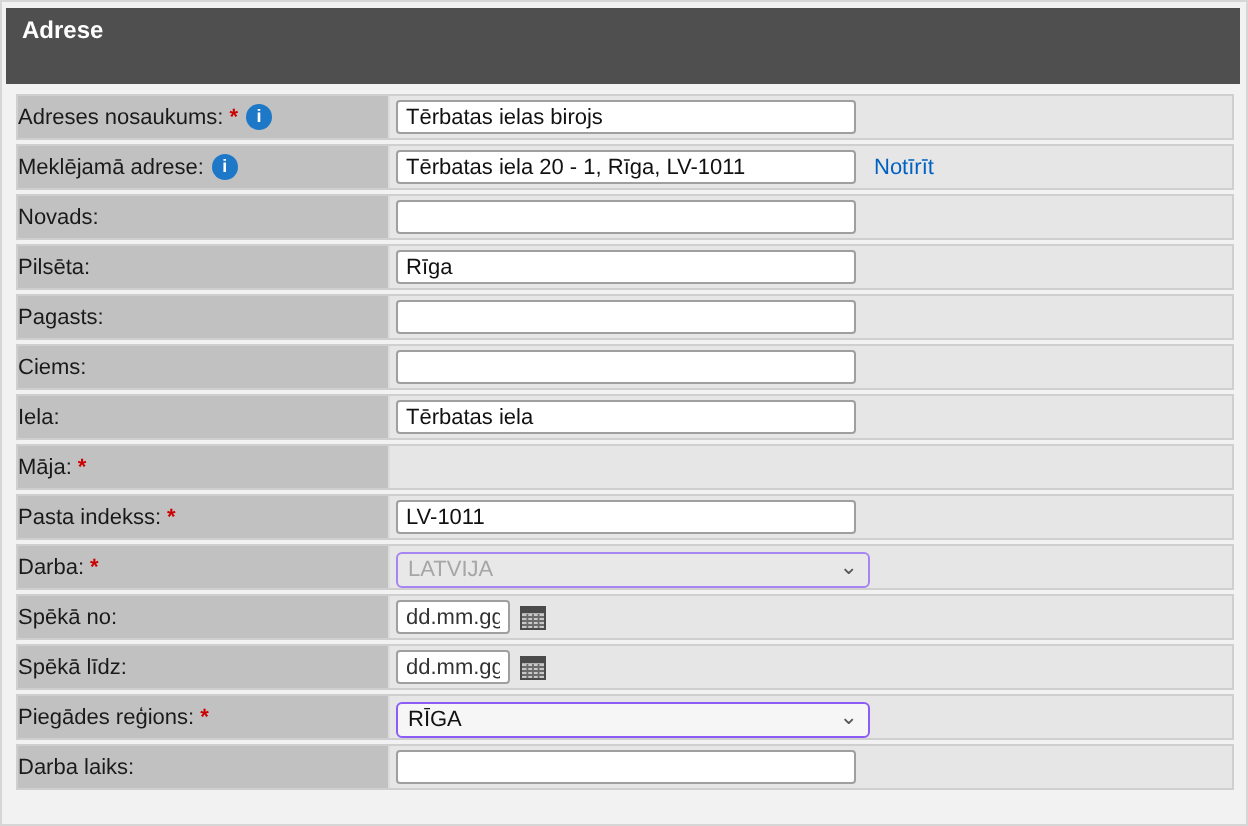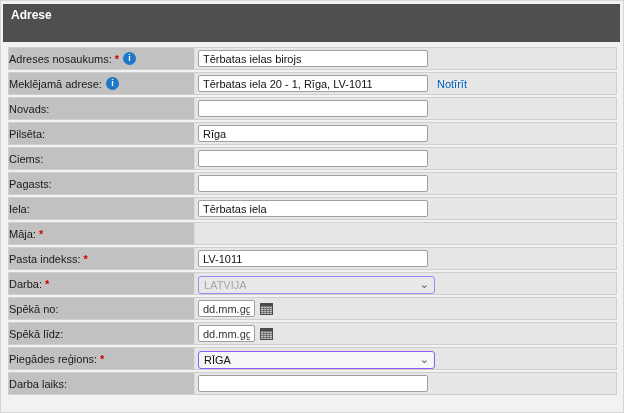--- a/index.html
+++ b/index.html
@@ -98,30 +98,30 @@
     <div class="label-cell">
       <span>Pilsēta:</span>
     </div>
     <div class="input-cell">
       <input class="text" type="text" value="Rīga" style="">
     </div>
   </div>
 
   <div class="form-row">
     <div class="label-cell">
+      <span>Pagasts:</span>
+    </div>
+    <div class="input-cell">
+      <input class="text" type="text" value="" style="">
+    </div>
+  </div>
+
+  <div class="form-row">
+    <div class="label-cell">
       <span>Ciems:</span>
-    </div>
-    <div class="input-cell">
-      <input class="text" type="text" value="" style="">
-    </div>
-  </div>
-
-  <div class="form-row">
-    <div class="label-cell">
-      <span>Pagasts:</span>
     </div>
     <div class="input-cell">
       <input class="text" type="text" value="" style="">
     </div>
   </div>
 
   <div class="form-row">
     <div class="label-cell">
       <span>Iela:</span>
     </div>

